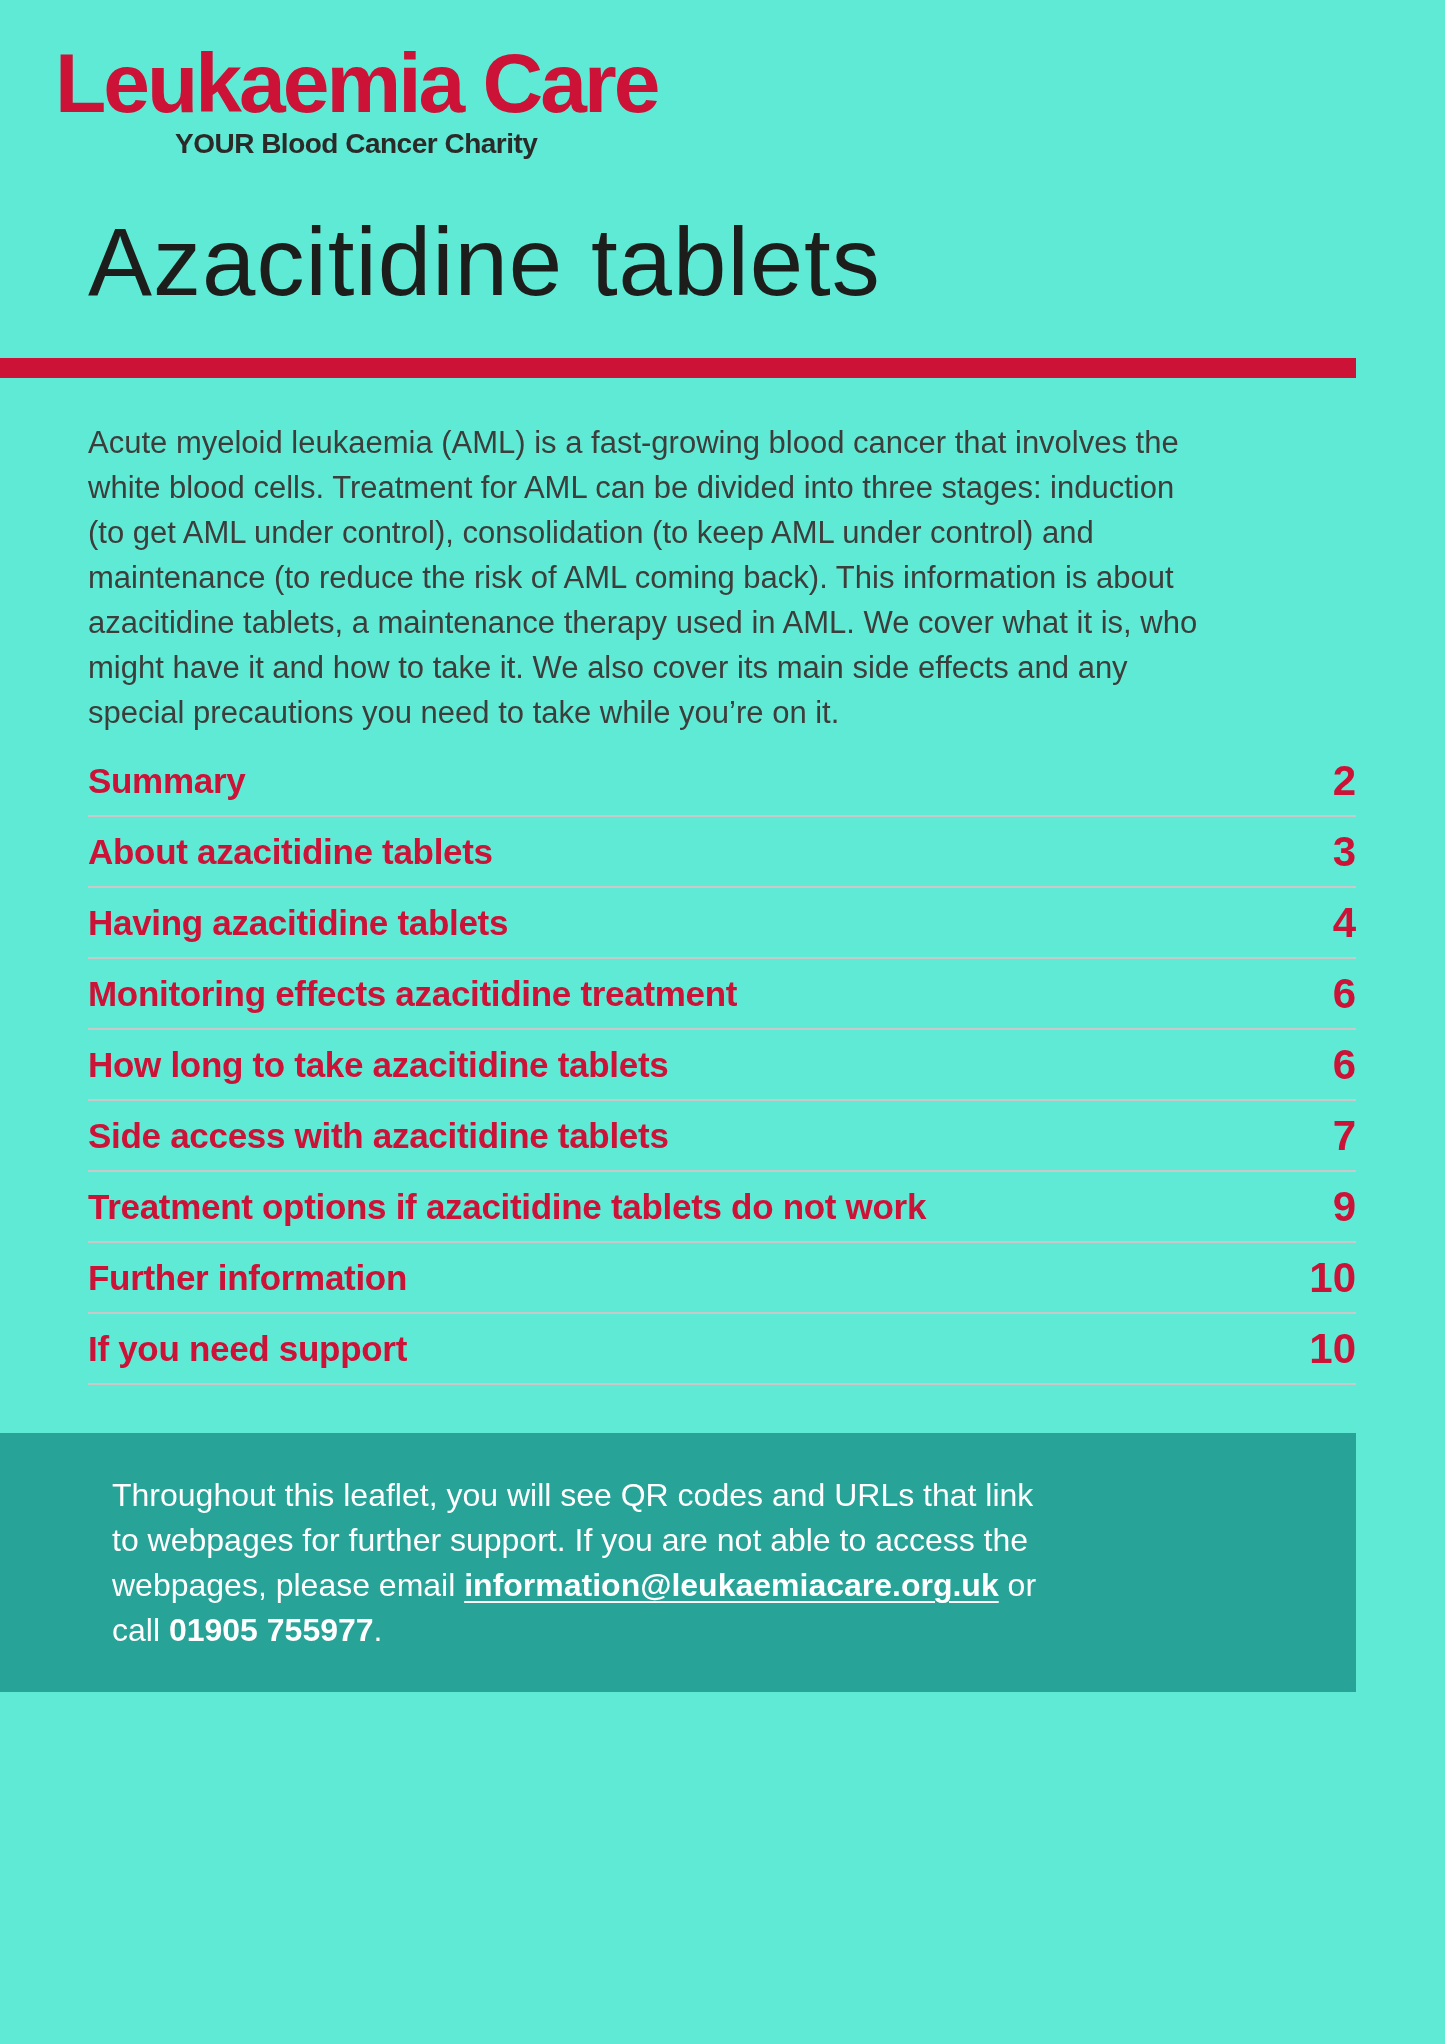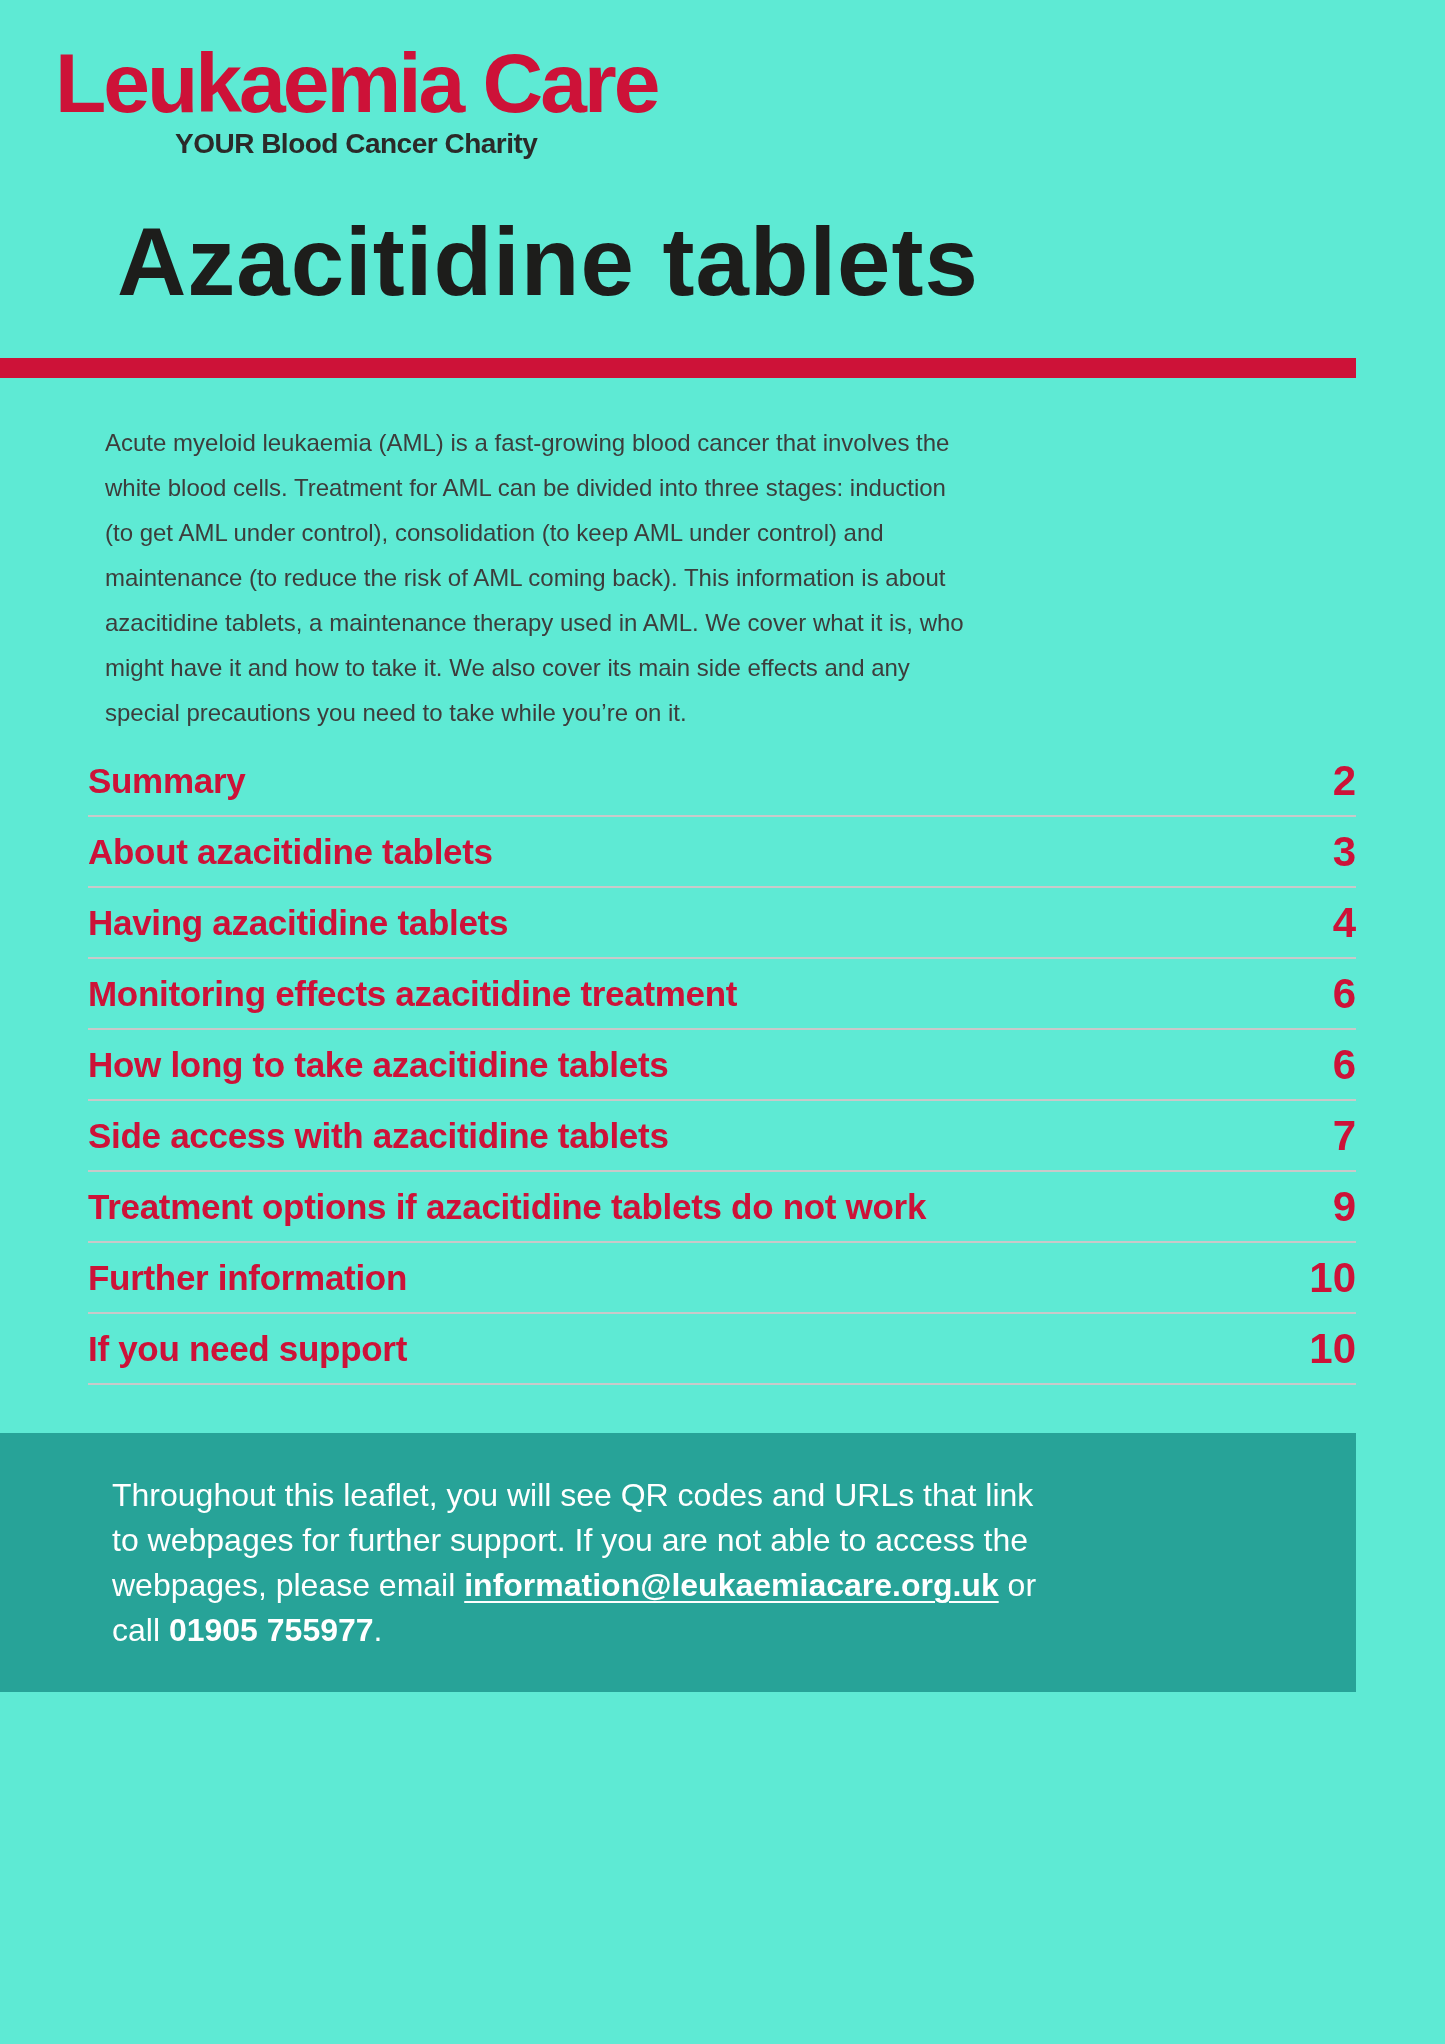--- a/index.html
+++ b/index.html
@@ -24,34 +24,33 @@
     font-size:84px;font-weight:700;line-height:0.95;
     letter-spacing:-3px;color:var(--brand-red);white-space:nowrap;
   }
   .logo .tagline{
     font-size:28px;font-weight:700;letter-spacing:-0.5px;
     color:#2b2a29;margin-top:4px;white-space:nowrap;
   }
   
   .title{
     position:absolute;left:88px;top:214px;
-    font-size:96px;font-weight:700;letter-spacing:1px;
-    line-height:1;color:var(--ink);white-space:nowrap;margin-left:29px;
+    font-size:96px;font-weight:400;letter-spacing:1px;
+    line-height:1;color:var(--ink);white-space:nowrap;
   }
   
   .red-bar{
     position:absolute;left:0;top:358px;
     width:1356px;height:20px;background:var(--brand-red);
   }
   
   .intro{
     position:absolute;left:88px;top:420px;width:1290px;
-    font-size:24px;line-height:45px;color:var(--body);
+    font-size:31px;line-height:45px;color:var(--body);
     white-space:pre-line;
-    margin-left:17px;
   }
   
   .toc{position:absolute;left:88px;top:746px;width:1268px;}
   .toc-row{
     display:flex;justify-content:space-between;align-items:center;
     height:71px;border-bottom:2px solid var(--divider);text-align:center;
   }
   .toc-label{
     font-size:35px;font-weight:700;color:var(--brand-red);
     letter-spacing:-0.3px;white-space:nowrap;

